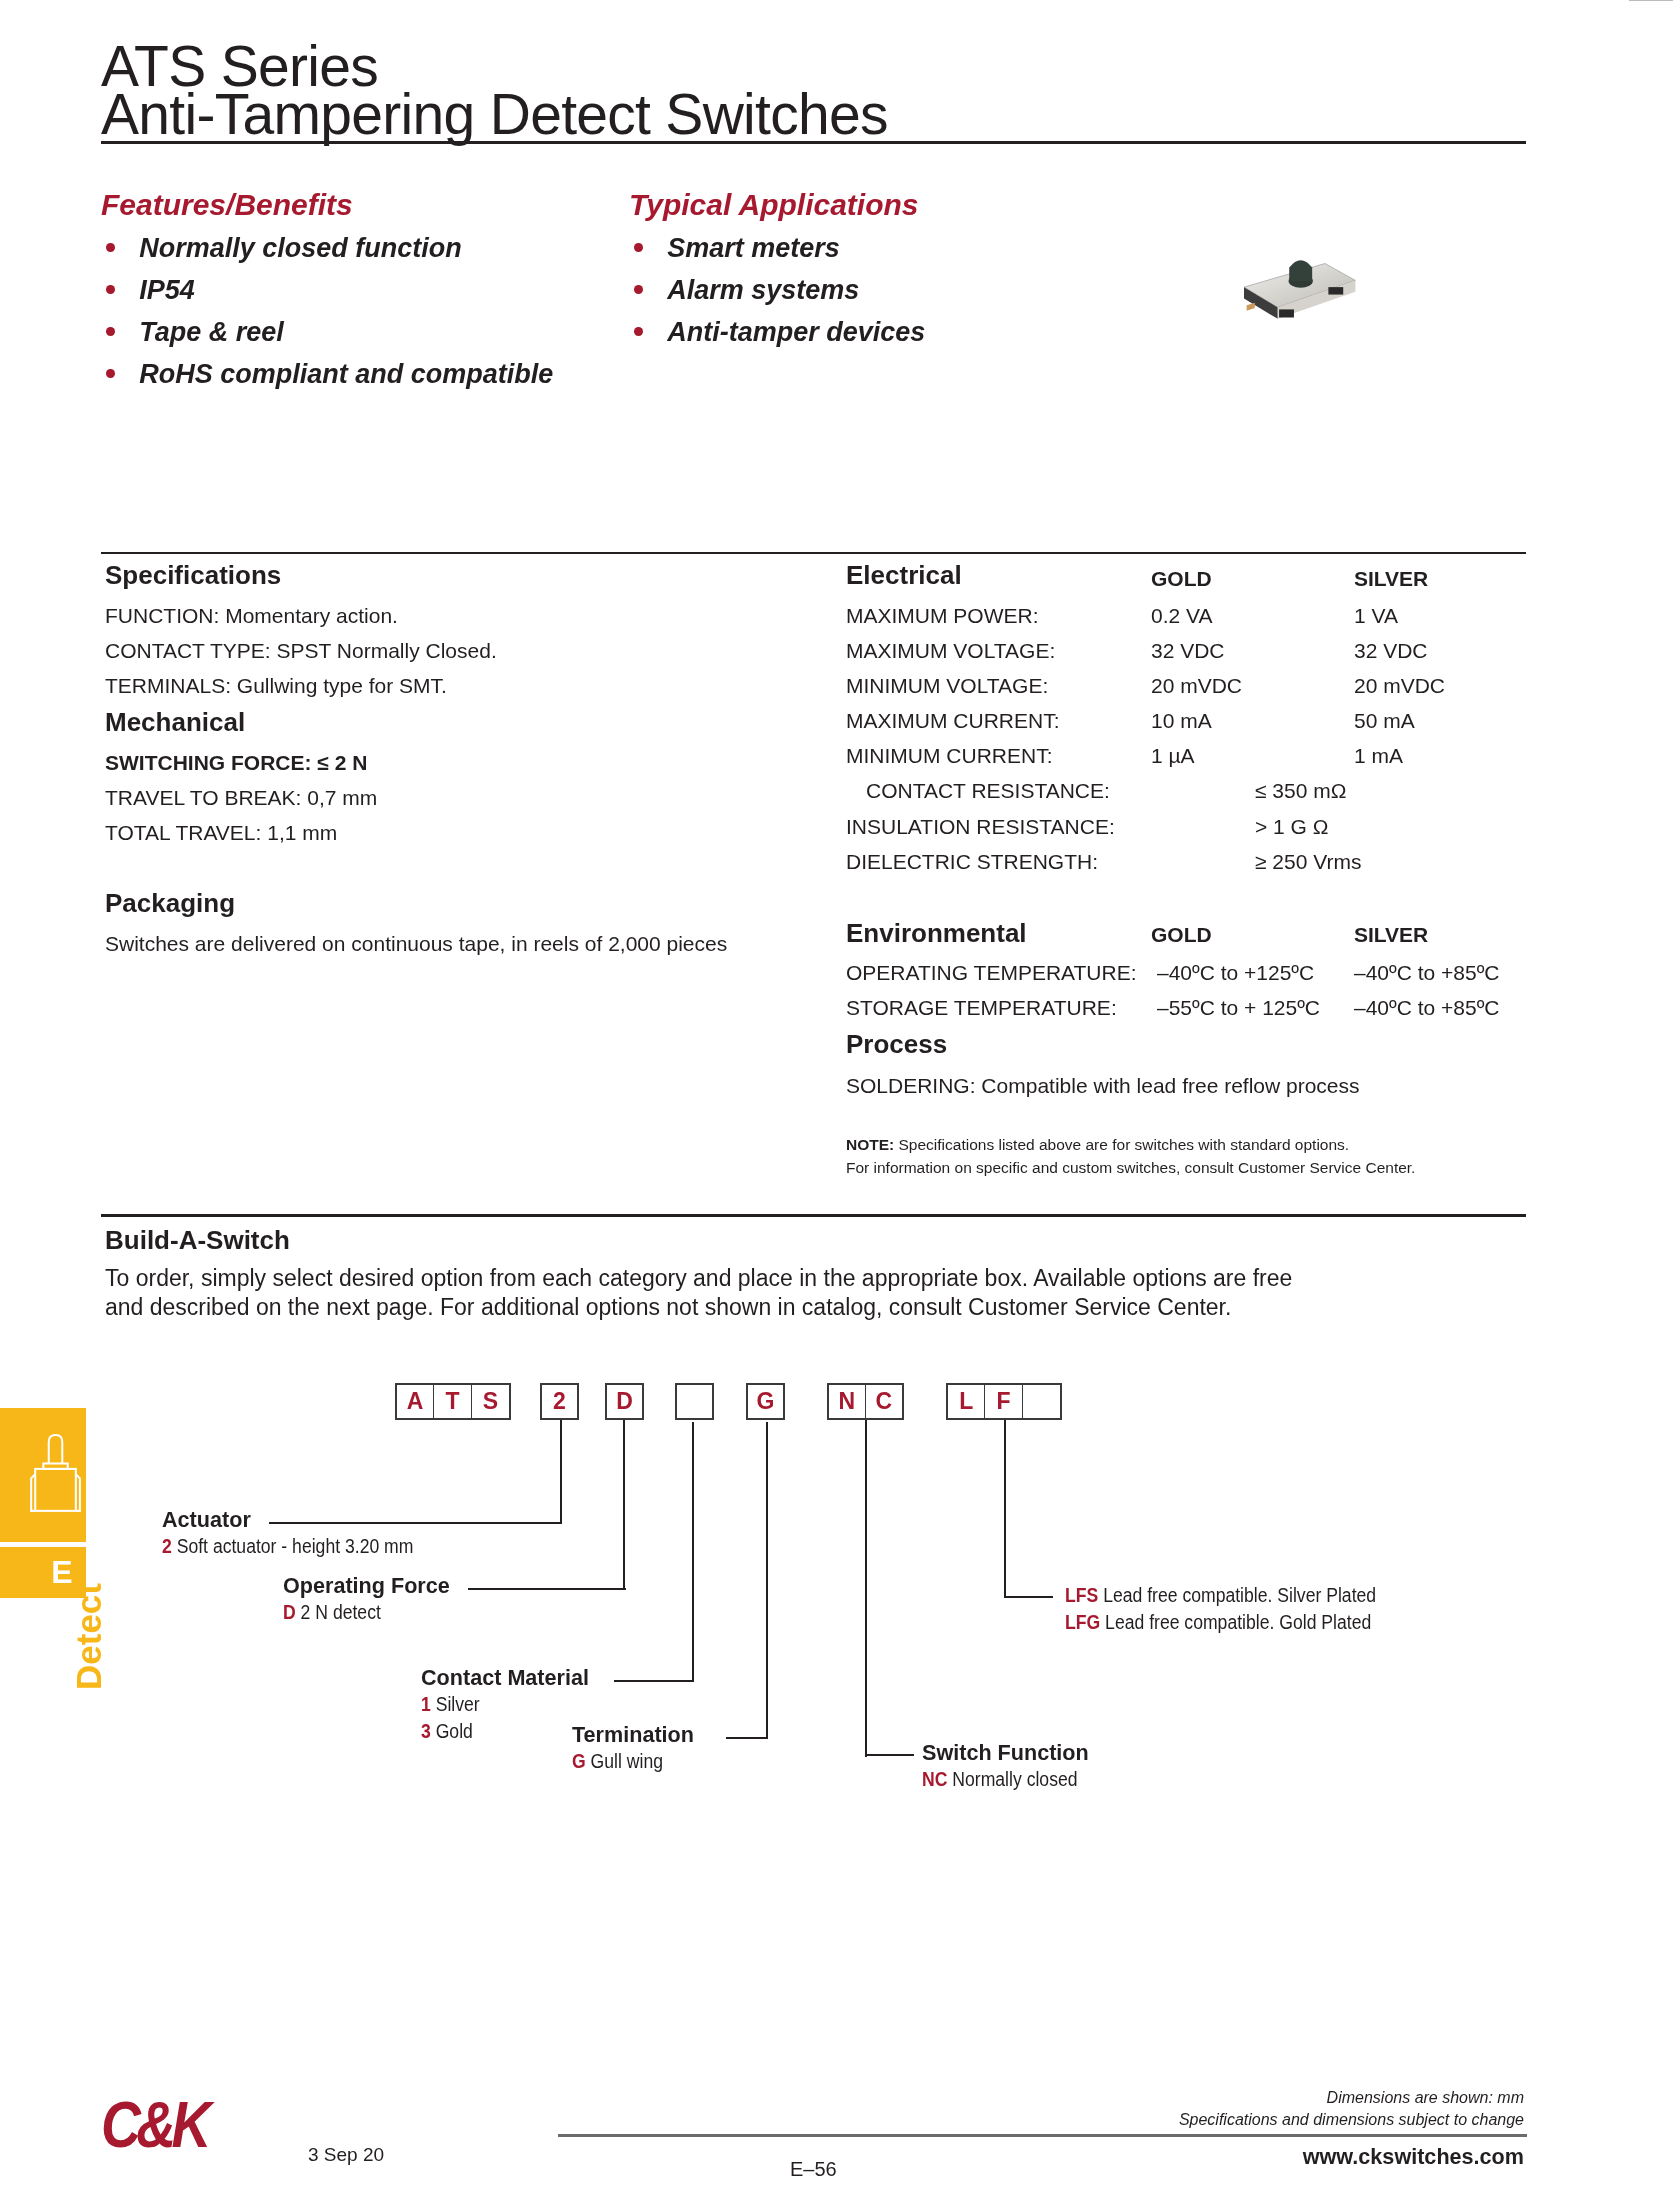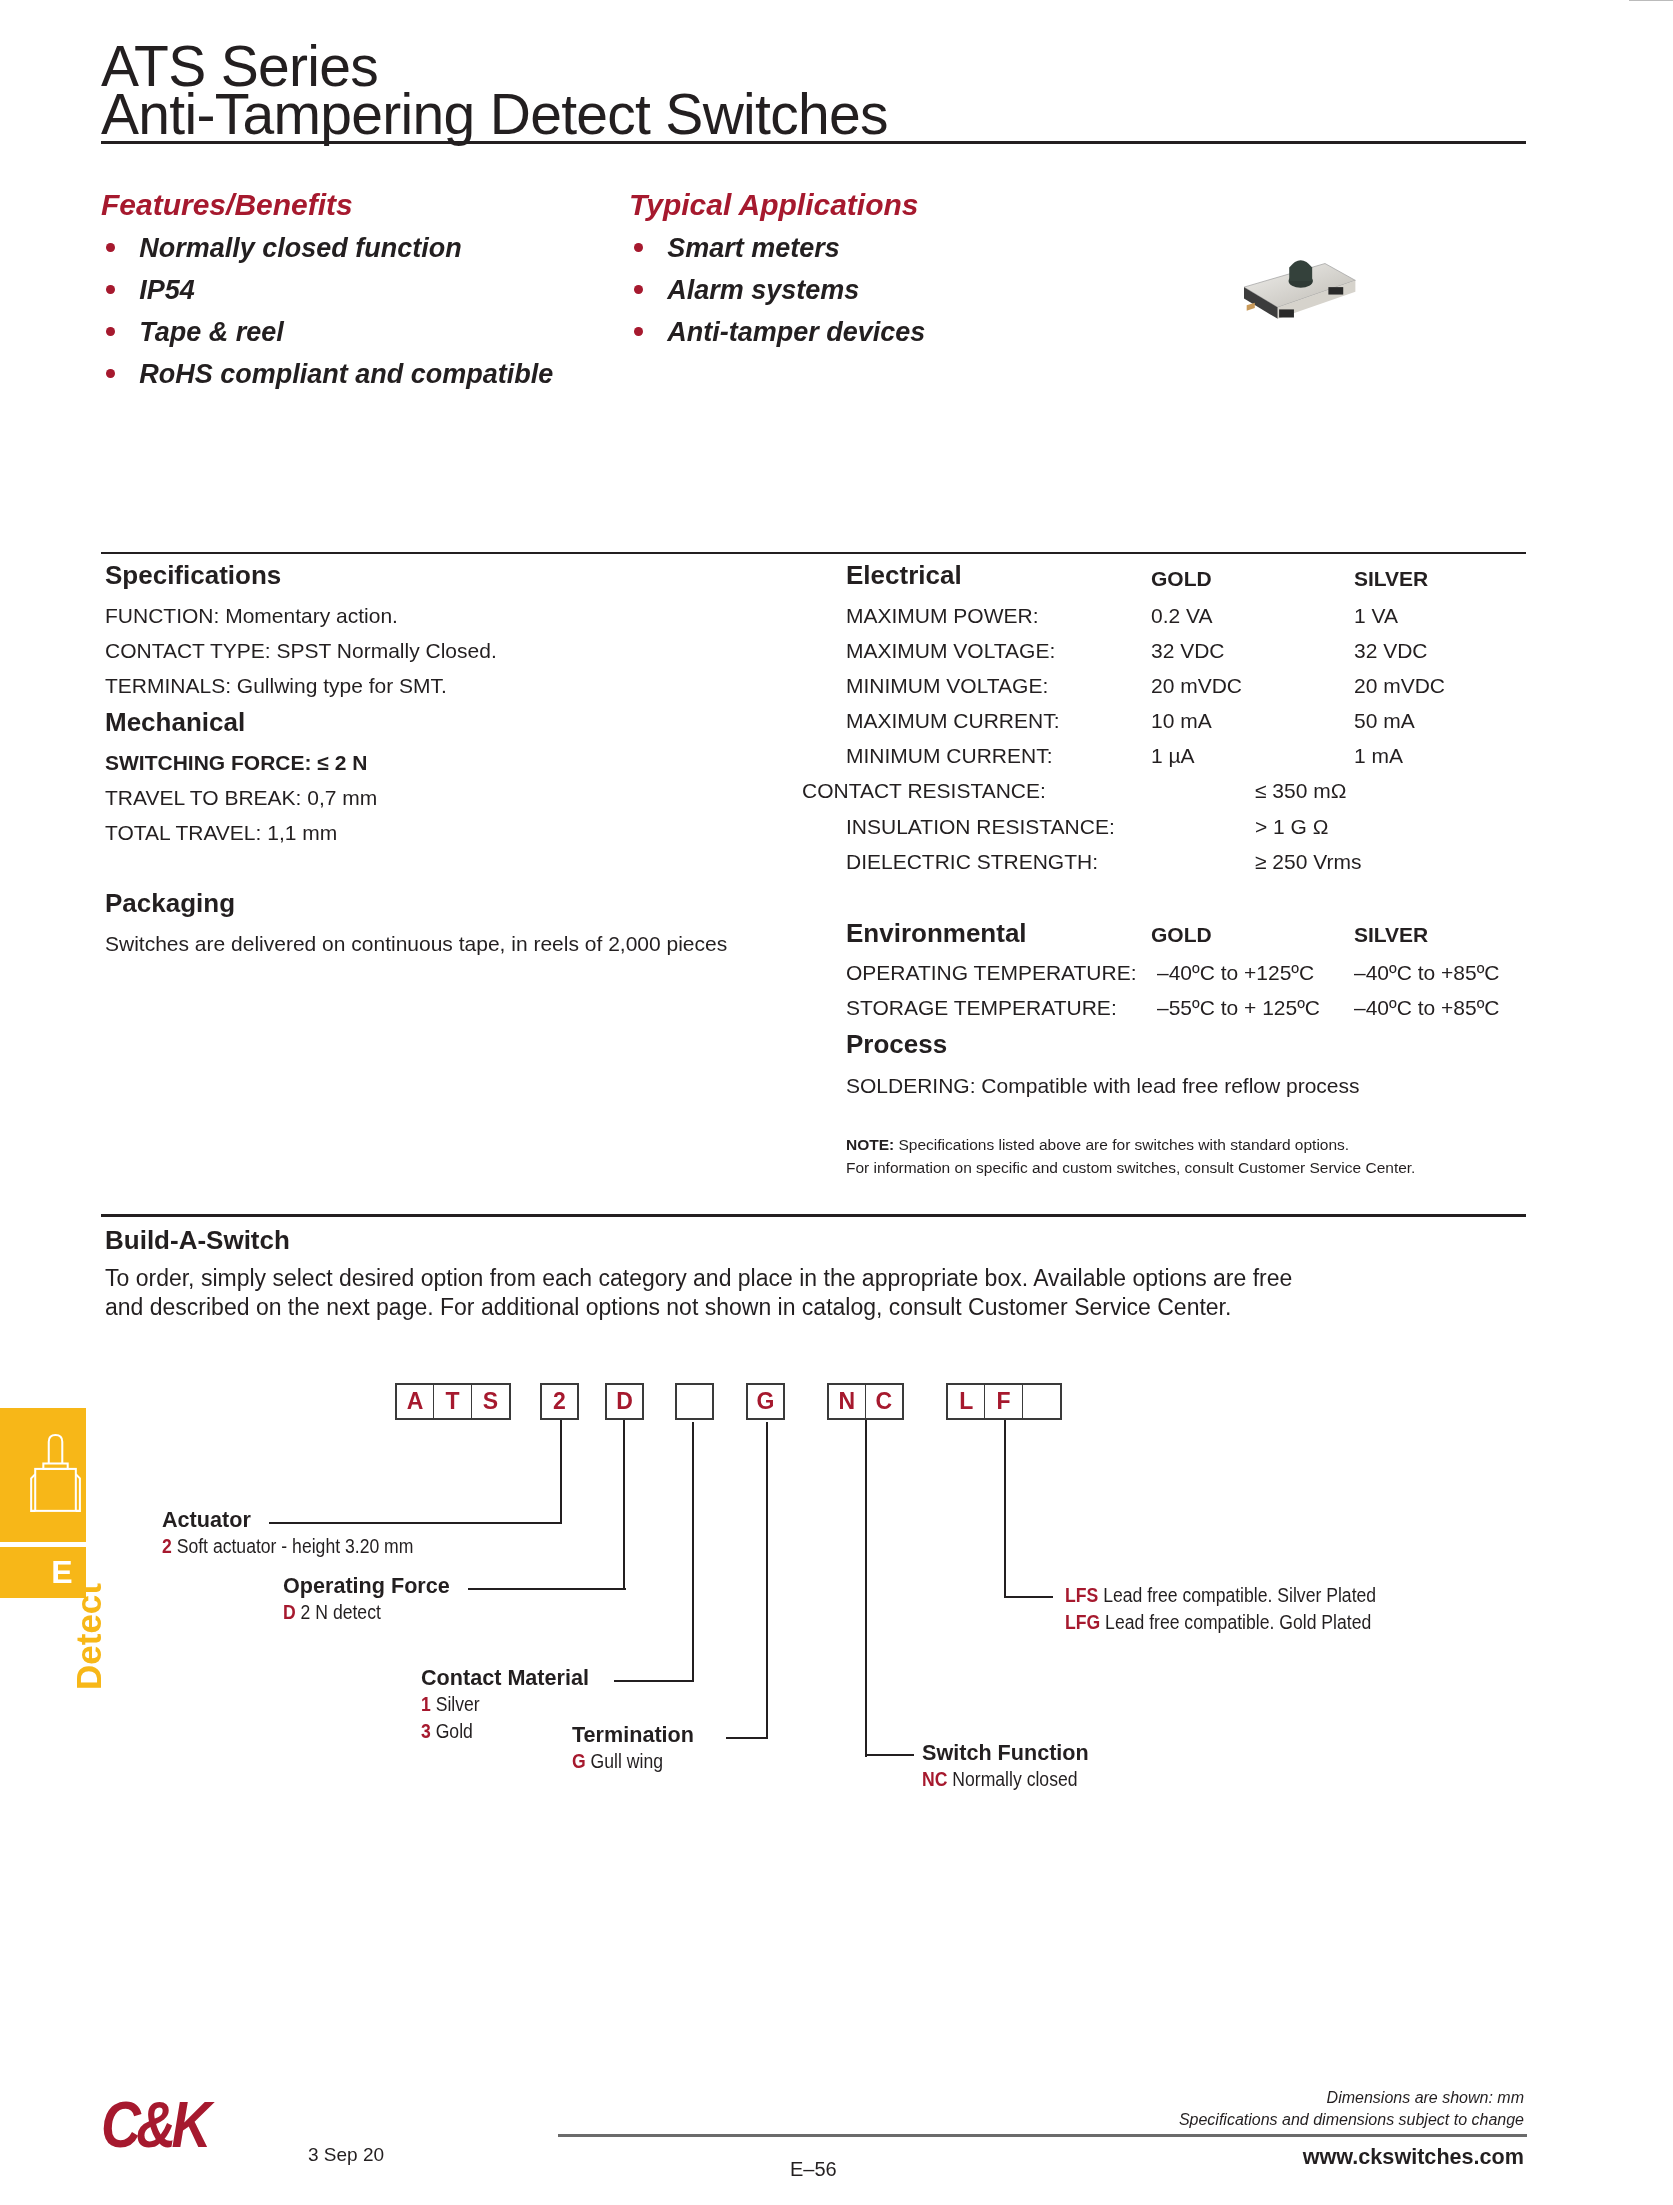--- a/index.html
+++ b/index.html
@@ -103,21 +103,21 @@
   <div class="abs spec" style="left:1354px; top:668px;">20 mVDC</div>
 
   <div class="abs spec" style="left:846px; top:703px;">MAXIMUM CURRENT:</div>
   <div class="abs spec" style="left:1151px; top:703px;">10 mA</div>
   <div class="abs spec" style="left:1354px; top:703px;">50 mA</div>
 
   <div class="abs spec" style="left:846px; top:738px;">MINIMUM CURRENT:</div>
   <div class="abs spec" style="left:1151px; top:738px;">1 µA</div>
   <div class="abs spec" style="left:1354px; top:738px;">1 mA</div>
 
-  <div class="abs spec" style="left:802px; top:773px;">CONTACT RESISTANCE:</div>
+  <div class="abs spec" style="left:866px; top:773px;">CONTACT RESISTANCE:</div>
   <div class="abs spec" style="left:1255px; top:773px;">≤ 350 mΩ</div>
 
   <div class="abs spec" style="left:846px; top:809px;">INSULATION RESISTANCE:</div>
   <div class="abs spec" style="left:1255px; top:809px;">&gt; 1 G  Ω</div>
 
   <div class="abs spec" style="left:846px; top:844px;">DIELECTRIC STRENGTH:</div>
   <div class="abs spec" style="left:1255px; top:844px;">≥ 250 Vrms</div>
 </div>
 
 <div class="abs h2" style="left:846px; top:918px;">Environmental</div>

